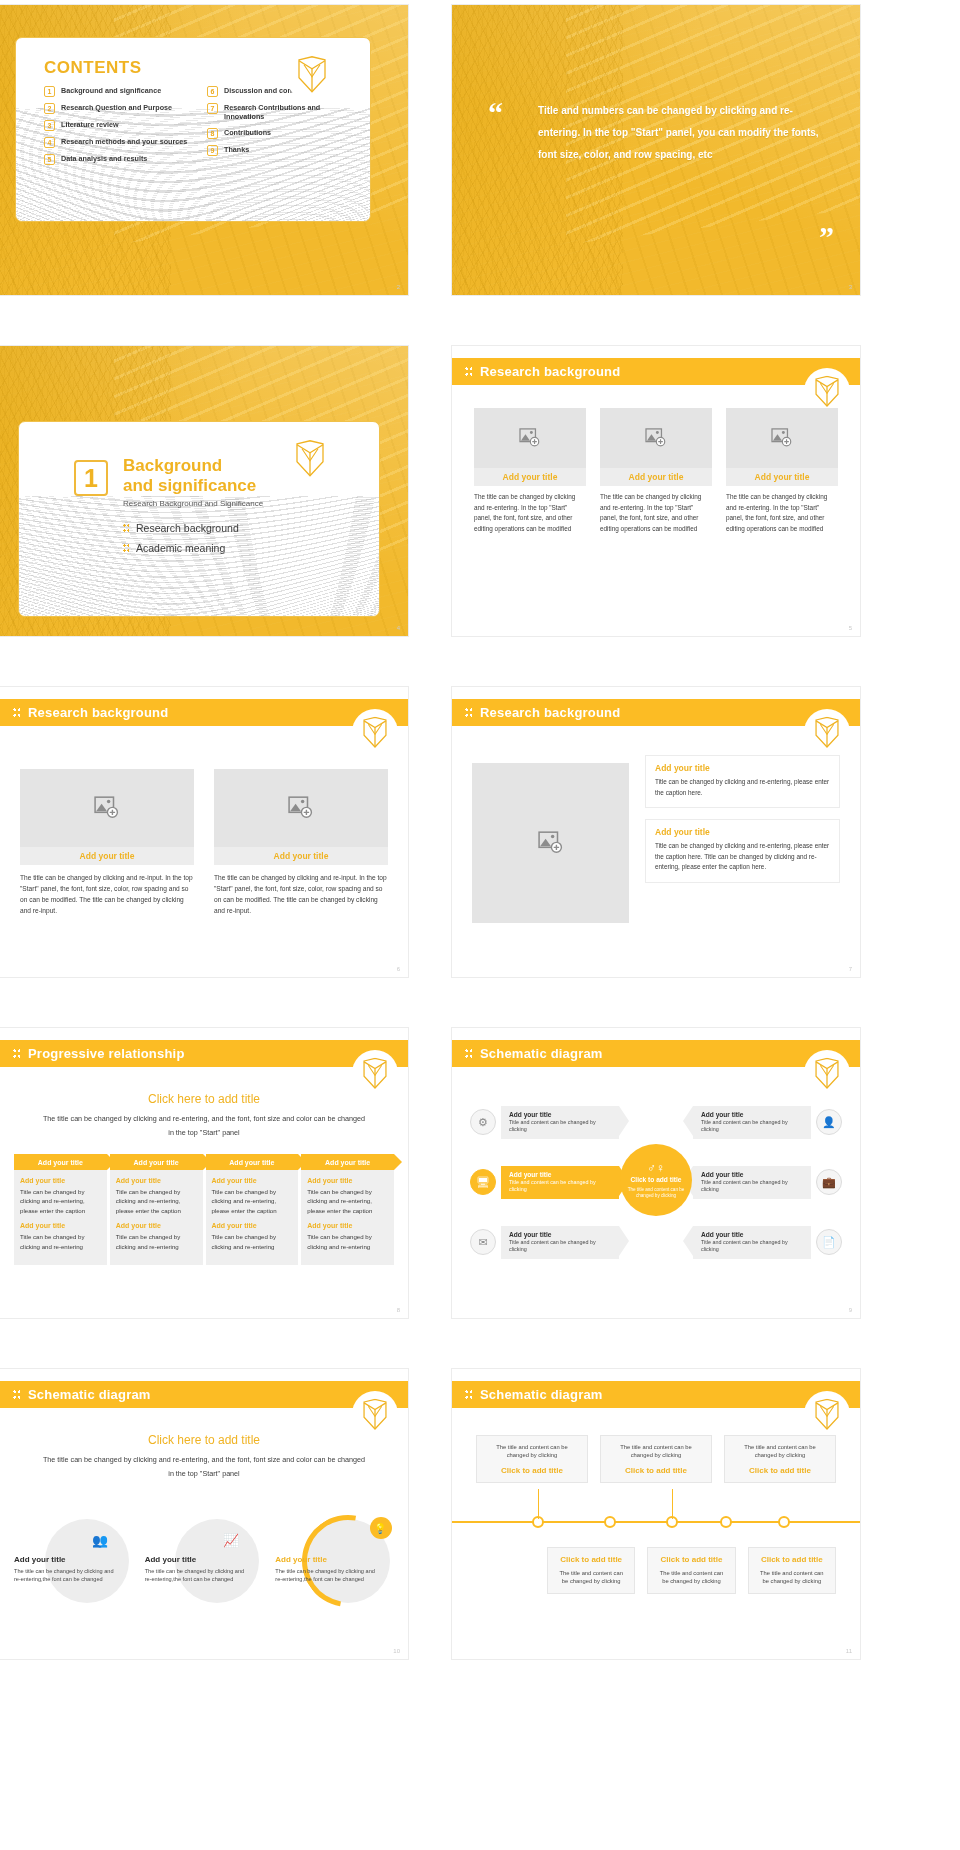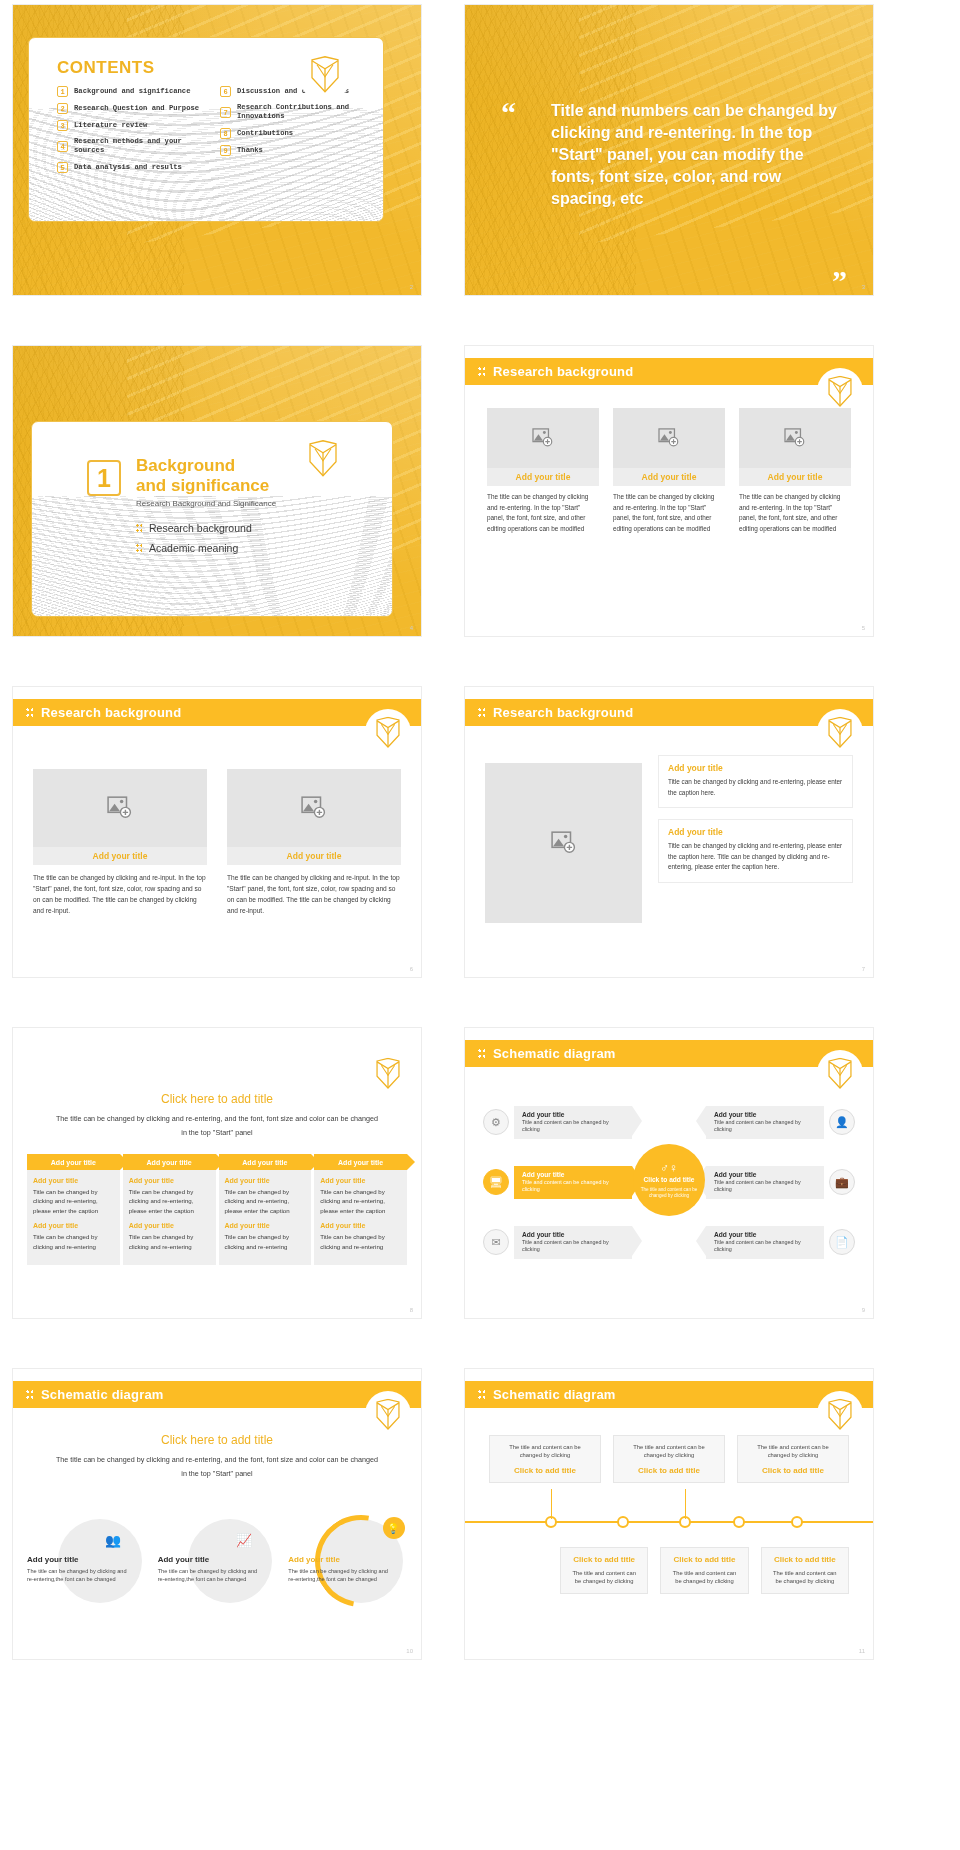--- a/index.html
+++ b/index.html
@@ -8,21 +8,21 @@
     width:960px; height:1850px;
     font-family:"Liberation Sans", sans-serif;
     overflow:hidden;
   }
   .grid{
     display:grid;
     grid-template-columns:408px 408px;
     grid-auto-rows:297px;
     column-gap:26px;
     row-gap:18px;
-    padding:5px 55px 0 13px;
+    padding:5px 55px 0 0;
     gap:44px;
   }
   .slide{
     position:relative;
     width:408px; height:290px;
     background:#fff;
     overflow:hidden;
     box-shadow:0 0 0 1px #ececec;
   }
   .pgnum{
@@ -84,40 +84,40 @@
   .contents-card{ left:15px; top:32px; width:356px; height:185px; }
   .contents-title{
     position:absolute; left:28px; top:20px;
     font-size:17px; font-weight:bold; color:#f0b323; letter-spacing:.5px;
   }
   .toc{
     position:absolute; left:28px; top:48px; right:14px;
     display:grid; grid-template-columns:1fr 1fr; column-gap:14px;
   }
   .toc-col{ display:flex; flex-direction:column; gap:6px; }
-  .toc-item{ display:flex; align-items:center; gap:6px;font-family:Liberation Mono, monospace; }
+  .toc-item{ display:flex; align-items:flex-start; gap:6px; }
   .toc-num{
     flex:0 0 auto;
     width:11px; height:11px; line-height:10px;
     border:1px solid #f0b93a; border-radius:2px;
     color:#eeaa1c; font-size:7px; font-weight:bold; text-align:center;
   }
   .toc-txt{ font-size:7.2px; font-weight:bold; color:#3a3a3a; line-height:9.4px; }
 
   
   .quote-wrap{ position:absolute; left:36px; top:95px; right:26px; }
   .qmark{
     position:absolute; font-size:30px; color:#fff; font-weight:bold;
     font-family:"Liberation Serif", serif; line-height:1;
   }
   .qmark.open{ left:0; top:-2px; }
   .qmark.close{ right:0; bottom:-86px; }
   .quote-text{
     margin-left:50px;
-    color:#fff; font-size:16px; font-weight:bold; line-height:22px;
+    color:#fff; font-size:10px; font-weight:bold; line-height:22px;
     text-shadow:0 1px 1px rgba(180,130,10,.35);
   }
 
   
   .sec-card{ left:18px; top:75px; width:362px; height:196px; }
   .sec-num{
     position:absolute; left:55px; top:38px;
     width:34px; height:36px;
     border:2px solid #f0b93a; border-radius:4px;
     color:#f0b323; font-size:25px; font-weight:bold;
@@ -551,20 +551,24 @@
       </div>
       <div class="s7-box">
         <h4>Add your title</h4>
         <p class="body-s">Title can be changed by clicking and re-entering, please enter the caption here. Title can be changed by clicking and re-entering, please enter the caption here.</p>
       </div>
     </div>
     <div class="pgnum">7</div>
   </div>
 
   <div class="slide">
+    <div class="hdrbar">
+      <span class="hdr-dots"></span>
+      <span class="hdr-title">Progressive relationship</span>
+    </div>
     <div class="logo" style="left:352px;top:22px;width:46px;height:46px;">
       <div class="disc"></div>
       <svg width="27" height="32" viewBox="0 0 32 38">
           <path d="M3 4 L16 1 L29 4 L29 22 L16 36 L3 22 Z" fill="none" stroke="#f0b323" stroke-width="1.5"></path>
           <path d="M3 5 L16 13 L29 5" fill="none" stroke="#f0b323" stroke-width="1.5"></path>
           <path d="M16 13 L16 36" fill="none" stroke="#f0b323" stroke-width="1.5"></path>
           <path d="M8 9 L16 21 L24 9" fill="none" stroke="#f0b323" stroke-width="1.2"></path>
         </svg>
     </div>
     <div class="ctr-title">Click here to add title</div>

